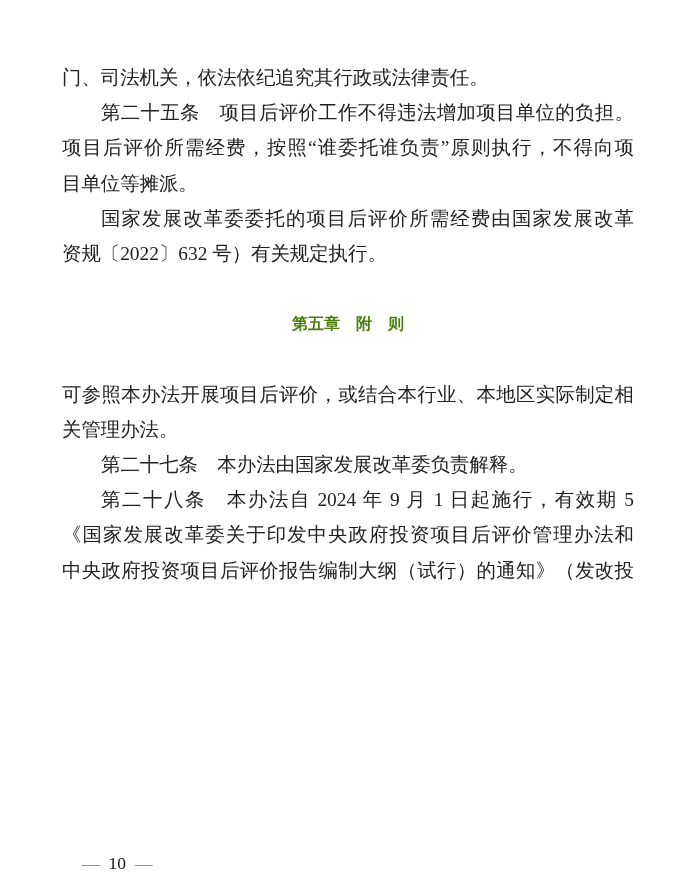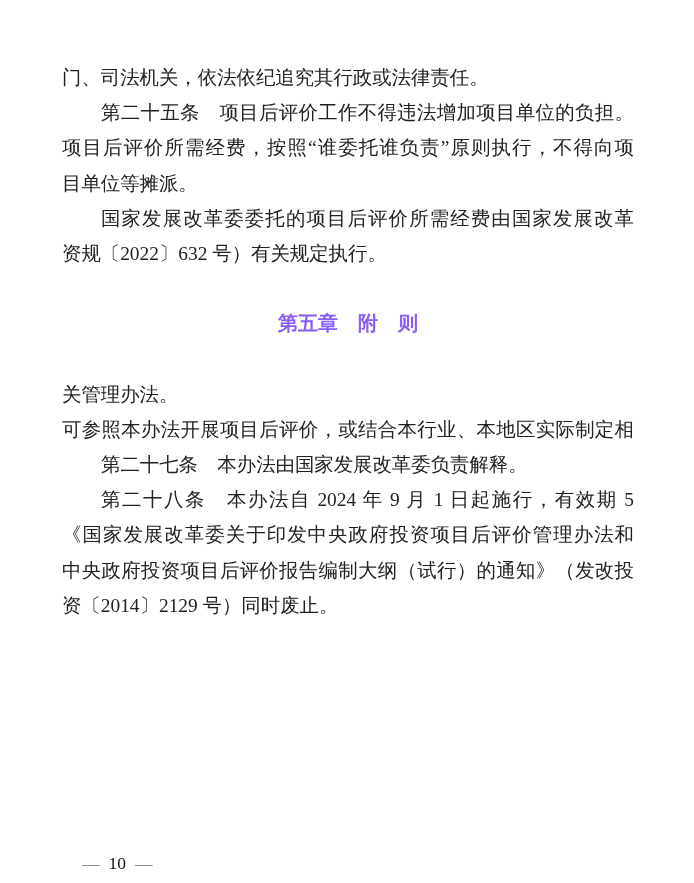--- a/index.html
+++ b/index.html
@@ -35,23 +35,23 @@
     text-align-last: justify;
     text-justify: inter-character;
   }
   .line.indent {
     text-indent: 39px;
   }
   .line.heading {
     text-align: left;
     text-align-last: center;
     font-weight: 700;
-    font-size: 20px;
+    font-size: 16px;
     font-family: "Liberation Sans", "DejaVu Sans", sans-serif;
-    color: #8b5cf6;
+    color: #4d7c0f;
   }
   .footer {
     position: absolute;
     left: 82px;
     top: 852px;
     height: 24px;
     display: flex;
     align-items: center;
     gap: 9px;
     font-family: "Liberation Serif", "DejaVu Serif", serif;
@@ -75,27 +75,26 @@
 
   <div class="line body">门、司法机关，依法依纪追究其行政或法律责任。</div>
       <div class="line body indent fill">第二十五条　项目后评价工作不得违法增加项目单位的负担。</div>
       <div class="line body fill">项目后评价所需经费，按照“谁委托谁负责”原则执行，不得向项</div>
       <div class="line body">目单位等摊派。</div>
       <div class="line body indent fill">国家发展改革委委托的项目后评价所需经费由国家发展改革</div>
       <div class="line body">资规〔2022〕632 号）有关规定执行。</div>
       <div class="line blank"></div>
       <div class="line heading">第五章　附　则</div>
       <div class="line blank"></div>
+      <div class="line body fill">可参照本办法开展项目后评价，或结合本行业、本地区实际制定相</div>
       <div class="line body">关管理办法。</div>
-      <div class="line body fill">可参照本办法开展项目后评价，或结合本行业、本地区实际制定相</div>
       <div class="line body indent">第二十七条　本办法由国家发展改革委负责解释。</div>
       <div class="line body indent fill">第二十八条　本办法自 2024 年 9 月 1 日起施行，有效期 5 年。</div>
       <div class="line body fill">《国家发展改革委关于印发中央政府投资项目后评价管理办法和</div>
       <div class="line body fill">中央政府投资项目后评价报告编制大纲（试行）的通知》（发改投</div>
-      <div class="line body">资〔2014〕2129 号）同时废止。</div>
     </div>
 
   <div class="footer">
     <span class="dash">—</span>
     <span class="num">10</span>
     <span class="dash">—</span>
   </div>
 
 </div>
 

